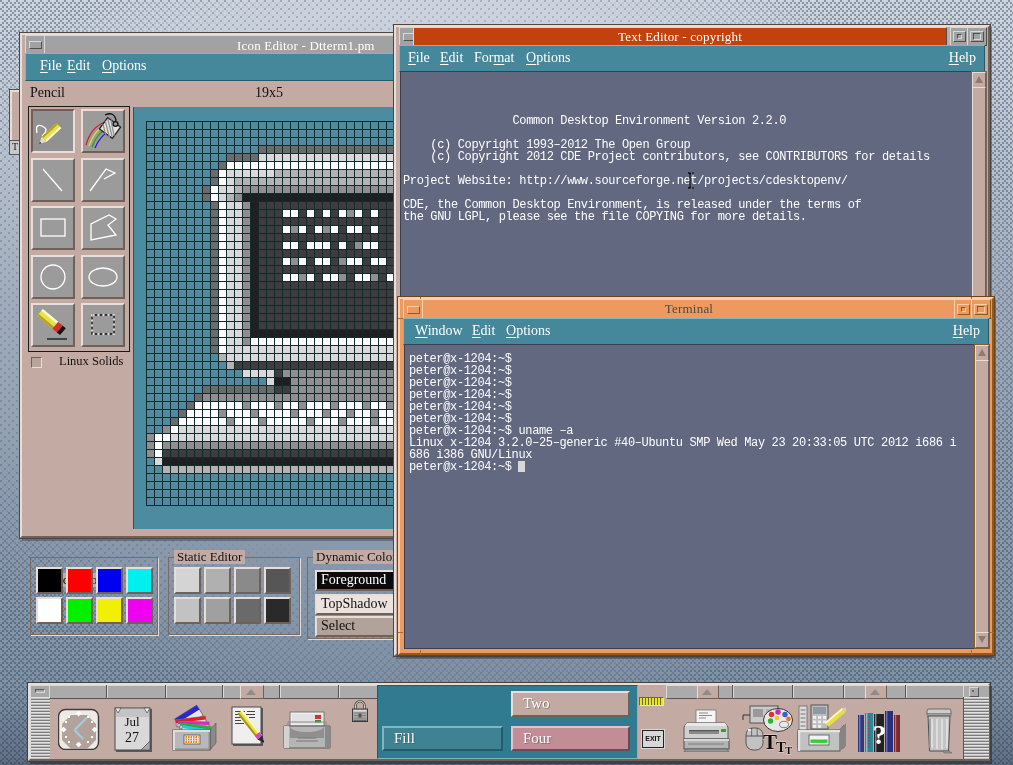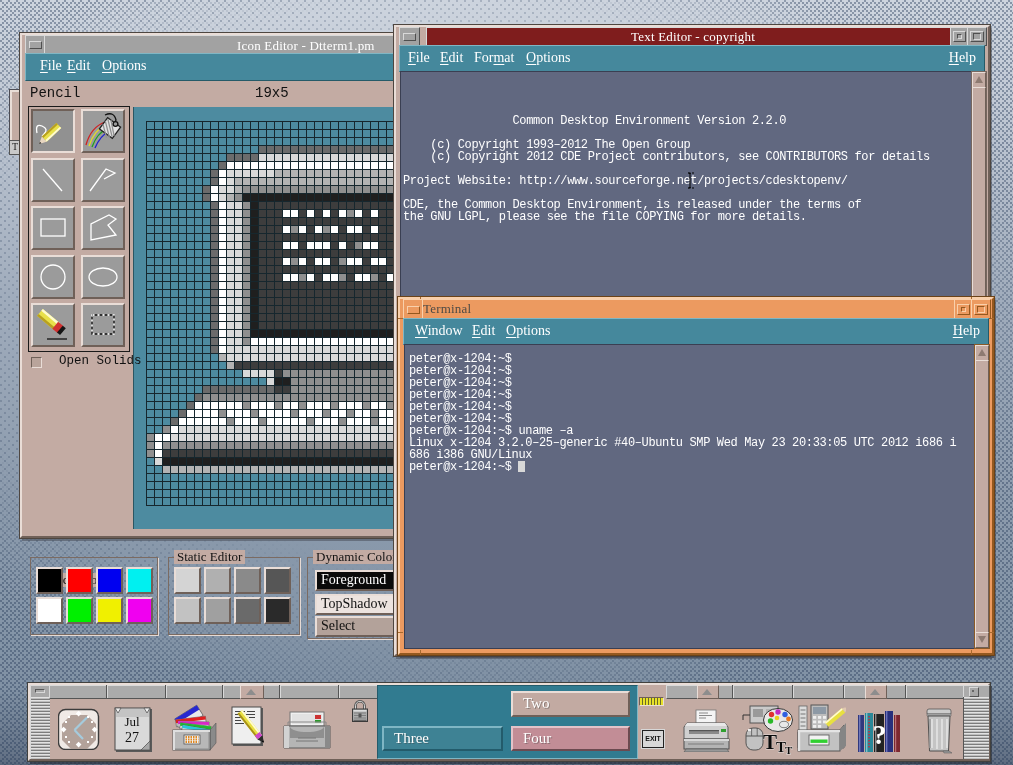--- a/index.html
+++ b/index.html
@@ -1,20 +1,20 @@
 <!DOCTYPE html>
 <html><head><meta charset="utf-8"><style>
 html,body{margin:0;padding:0;width:1013px;height:765px;overflow:hidden}
 body{position:relative;font-family:"Liberation Serif",serif;
 background:linear-gradient(180deg,#cdd4de 0%,#c1c9d5 13%,#a0acbc 39%,#8c9bad 65%,#8293a6 85%,#8091a4 90%,#647286 99%,#5a687c 100%);
 }
 #dither1{position:absolute;inset:0;background:radial-gradient(circle at 1px 1px, rgba(42,62,92,.42) 0.8px, transparent 1.3px) 0 0/8px 8px,radial-gradient(circle at 1px 1px, rgba(42,62,92,.42) 0.8px, transparent 1.3px) 4px 4px/8px 8px;-webkit-mask-image:radial-gradient(ellipse 62% 58% at 46% 44%, transparent 52%, rgba(0,0,0,.5) 74%, #000 96%);mask-image:radial-gradient(ellipse 62% 58% at 46% 44%, transparent 52%, rgba(0,0,0,.5) 74%, #000 96%);}
 #dither2{position:absolute;inset:0;background:radial-gradient(circle at 1px 1px, rgba(42,62,92,.42) 0.8px, transparent 1.3px) 2px 6px/4px 4px;-webkit-mask-image:radial-gradient(ellipse 58% 52% at 44% 42%, transparent 80%, rgba(0,0,0,.5) 93%, #000 100%);mask-image:radial-gradient(ellipse 58% 52% at 44% 42%, transparent 80%, rgba(0,0,0,.5) 93%, #000 100%);}
 .abs{position:absolute}
-.serif{font-family:Liberation Mono, monospace}
+.serif{font-family:Liberation Serif, serif}
 .rz{border-style:solid;border-width:2px}
 .tan-r{border-color:#e9ddd7 #6f6058 #6f6058 #e9ddd7}
 .org-r{border-color:#f9d0ab #94581f #94581f #f9d0ab}
 .tealw{background:#45889c;color:#fff}
 .u{text-decoration:underline;text-underline-offset:2px}
 .title{font-size:13px;color:#fff;white-space:nowrap;letter-spacing:.2px}
 .menu{font-size:14px;color:#fff;white-space:nowrap}
 .mi{position:absolute;top:4px}
 pre{margin:0;font-family:"Liberation Mono",monospace;font-size:12px;letter-spacing:-0.36px;line-height:12px;color:#fff}
 .tb0,.tb1{width:40px;height:40px;background:#9b9b9b;border:2px solid}
@@ -440,21 +440,21 @@
       </svg>
     </div>
  <div class="abs tb0" style="left:61px;top:270px">
       <svg width="40" height="40">
         <rect x="9" y="10" width="22" height="19" fill="none" stroke="#fff" stroke-width="2" stroke-dasharray="3 2"></rect>
         <rect x="9" y="10" width="22" height="19" fill="none" stroke="#111" stroke-width="2" stroke-dasharray="3 2" stroke-dashoffset="2.5"></rect>
       </svg>
     </div>
 
  <div class="abs" style="left:11px;top:324px;width:9px;height:9px;background:#b9a49b;border:1px solid;border-color:#6f6058 #e9ddd7 #e9ddd7 #6f6058"></div>
- <div class="abs serif" style="left:39px;top:321px;font-size:12.5px;color:#111">Open Solids</div>
+ <div class="abs serif" style="left:39px;top:321px;font-size:12.5px;color:#111">Linux Solids</div>
 
  <div class="abs grp" style="left:10px;top:524px;width:126px;height:76px"></div>
  <div class="abs glab" style="left:16px;top:540px">Static Colors</div>
  <div class="abs sw" style="left:16px;top:534px;background:#000"></div>
  <div class="abs sw" style="left:46px;top:534px;background:#f00"></div>
  <div class="abs sw" style="left:76px;top:534px;background:#0000f0"></div>
  <div class="abs sw" style="left:106px;top:534px;background:#00f0f0"></div>
  <div class="abs sw" style="left:16px;top:564px;background:#fff"></div>
  <div class="abs sw" style="left:46px;top:564px;background:#00f000"></div>
  <div class="abs sw" style="left:76px;top:564px;background:#f0f000"></div>
@@ -474,21 +474,21 @@
  <div class="abs dyn" style="left:295px;top:537px;background:#0a0a0a;color:#fff">Foreground</div>
  <div class="abs dyn" style="left:295px;top:561px;background:#ece3df;color:#111">TopShadow</div>
  <div class="abs dyn" style="left:295px;top:583px;background:#b3a29a;color:#111">Select</div>
 </div>
 
 <div class="abs" style="left:394px;top:25px;width:596px;height:631px;background:#c3aba3;box-shadow:0 0 0 1px #4e4640,2px 3px 0 rgba(72,78,90,.55)">
  <div class="abs rz tan-r" style="left:0;top:0;right:0;bottom:0"></div>
  <div class="abs" style="left:5px;top:2px;width:19px;height:17px;background:#a2a2a2;border:1px solid;border-color:#d9d9d9 #4f4f4f #4f4f4f #d9d9d9">
    <div class="abs" style="left:3px;top:5px;width:11px;height:6px;background:#a2a2a2;border:1px solid;border-color:#d9d9d9 #4f4f4f #4f4f4f #d9d9d9"></div>
  </div>
- <div class="abs" style="left:32px;top:2px;width:532px;height:17px;background:#7f1d1d;border:1px solid;border-color:#d9d9d9 #4f4f4f #4f4f4f #d9d9d9">
+ <div class="abs" style="left:19px;top:2px;width:532px;height:17px;background:#c2410c;border:1px solid;border-color:#d9d9d9 #4f4f4f #4f4f4f #d9d9d9">
    <div class="title" style="position:absolute;left:0;right:0;text-align:center;top:1px">Text Editor - copyright</div>
  </div>
  <div class="abs" style="left:556px;top:2px;width:17px;height:17px;background:#a2a2a2;border:1px solid;border-color:#d9d9d9 #4f4f4f #4f4f4f #d9d9d9">
    <div class="abs" style="left:2px;top:3px;width:11px;height:9px;background:#a2a2a2;border:1px solid;border-color:#d9d9d9 #4f4f4f #4f4f4f #d9d9d9">
         <div class="abs" style="left:3px;top:2px;width:3px;height:3px;border:1px solid;border-color:#4f4f4f #d9d9d9 #d9d9d9 #4f4f4f"></div>
       </div>
  </div>
  <div class="abs" style="left:573px;top:2px;width:18px;height:17px;background:#a2a2a2;border:1px solid;border-color:#d9d9d9 #4f4f4f #4f4f4f #d9d9d9">
    <div class="abs" style="left:2px;top:3px;width:12px;height:9px;background:#a2a2a2;border:1px solid;border-color:#d9d9d9 #4f4f4f #4f4f4f #d9d9d9">
         <div class="abs" style="left:2px;top:1px;width:6px;height:5px;border:1px solid;border-color:#4f4f4f #d9d9d9 #d9d9d9 #4f4f4f"></div>
@@ -527,21 +527,21 @@
  <div class="abs" style="left:22px;bottom:0;width:1px;height:5px;background:#a96a2e"></div>
  <div class="abs" style="right:22px;bottom:0;width:1px;height:5px;background:#a96a2e"></div>
  <div class="abs" style="left:0;top:21px;width:5px;height:1px;background:#a96a2e"></div>
  <div class="abs" style="right:0;top:21px;width:5px;height:1px;background:#a96a2e"></div>
  <div class="abs" style="left:0;bottom:22px;width:5px;height:1px;background:#a96a2e"></div>
  <div class="abs" style="right:0;bottom:22px;width:5px;height:1px;background:#a96a2e"></div>
  <div class="abs" style="left:5px;top:2px;width:19px;height:18px;background:#ec9a60;border:1px solid;border-color:#f9d0ab #94581f #94581f #f9d0ab">
    <div class="abs" style="left:3px;top:6px;width:11px;height:6px;background:#ec9a60;border:1px solid;border-color:#f9d0ab #94581f #94581f #f9d0ab"></div>
  </div>
  <div class="abs" style="left:24px;top:2px;width:532px;height:18px;background:#ec9a60;border:1px solid;border-color:#f9d0ab #94581f #94581f #f9d0ab">
-   <div class="title" style="position:absolute;left:0;right:0;text-align:left;top:1px;color:#4e4a45">Terminal</div>
+   <div class="title" style="position:absolute;left:0;right:0;text-align:center;top:1px;color:#4e4a45">Terminal</div>
  </div>
  <div class="abs" style="left:556px;top:2px;width:17px;height:18px;background:#ec9a60;border:1px solid;border-color:#f9d0ab #94581f #94581f #f9d0ab">
    <div class="abs" style="left:2px;top:4px;width:11px;height:9px;background:#ec9a60;border:1px solid;border-color:#f9d0ab #94581f #94581f #f9d0ab">
         <div class="abs" style="left:3px;top:2px;width:3px;height:3px;border:1px solid;border-color:#94581f #f9d0ab #f9d0ab #94581f"></div>
       </div>
  </div>
  <div class="abs" style="left:573px;top:2px;width:18px;height:18px;background:#ec9a60;border:1px solid;border-color:#f9d0ab #94581f #94581f #f9d0ab">
    <div class="abs" style="left:2px;top:4px;width:12px;height:9px;background:#ec9a60;border:1px solid;border-color:#f9d0ab #94581f #94581f #f9d0ab">
         <div class="abs" style="left:2px;top:1px;width:6px;height:5px;border:1px solid;border-color:#94581f #f9d0ab #f9d0ab #94581f"></div>
       </div>
@@ -816,18 +816,18 @@
   <path d="M6 3 h20 a2 2 0 0 1 2 2 v3 h-24 v-3 a2 2 0 0 1 2 -2z" fill="#cccccc" stroke="#555" stroke-width=".8"></path>
   <path d="M4 8 h24 v2 h-24z" fill="#b8b8b8" stroke="#555" stroke-width=".5"></path>
   <path d="M5 10 h22 l-1.5 35 h-19 z" fill="#c4c4c4" stroke="#4f4f4f"></path>
   <path d="M9 13 v29 M14 13 v30 M19 13 v30 M24 13 v29" stroke="#e0e0e0" stroke-width="1.8"></path>
   <path d="M7 13 v29" stroke="#9a9a9a" stroke-width="1.5"></path>
   <path d="M20 45 h6 l3 2 h-8z" fill="#9a9a9a" stroke="#555" stroke-width=".5"></path>
  </svg>
 
  <div class="abs" style="left:349px;top:2px;width:259px;height:72px;background:#317b90;border:1px solid;border-color:#235b6b #7fb6c4 #7fb6c4 #235b6b"></div>
  <div class="abs ws" style="left:483px;top:8px;width:119px;height:26px;background:#c2aaa2;border-color:#e9ddd7 #6f6058 #6f6058 #e9ddd7">Two</div>
- <div class="abs ws" style="left:354px;top:43px;width:121px;height:25px;background:#3e8294;border-color:#7fb6c4 #235b6b #235b6b #7fb6c4">Three</div>
+ <div class="abs ws" style="left:354px;top:43px;width:121px;height:25px;background:#3e8294;border-color:#7fb6c4 #235b6b #235b6b #7fb6c4">Fill</div>
  <div class="abs ws" style="left:483px;top:43px;width:119px;height:25px;background:#c28d96;border-color:#e3c3c9 #6b4a50 #6b4a50 #e3c3c9">Four</div>
 
  <div class="abs" style="left:611px;top:14px;width:23px;height:7px;background:repeating-linear-gradient(90deg,#e8e22a 0 2px,#6a6a2a 2px 3px);border:1px solid;border-color:#6f6058 #e9ddd7 #e9ddd7 #6f6058"></div>
  <div class="abs" style="left:614px;top:47px;width:20px;height:16px;background:#d8d8d8;border:1px solid #222;box-shadow:0 0 0 1px #d8d8d8;font:bold 7px 'Liberation Sans';color:#111;text-align:center;line-height:16px;letter-spacing:0">EXIT</div>
 </div>
 
 </body></html>

